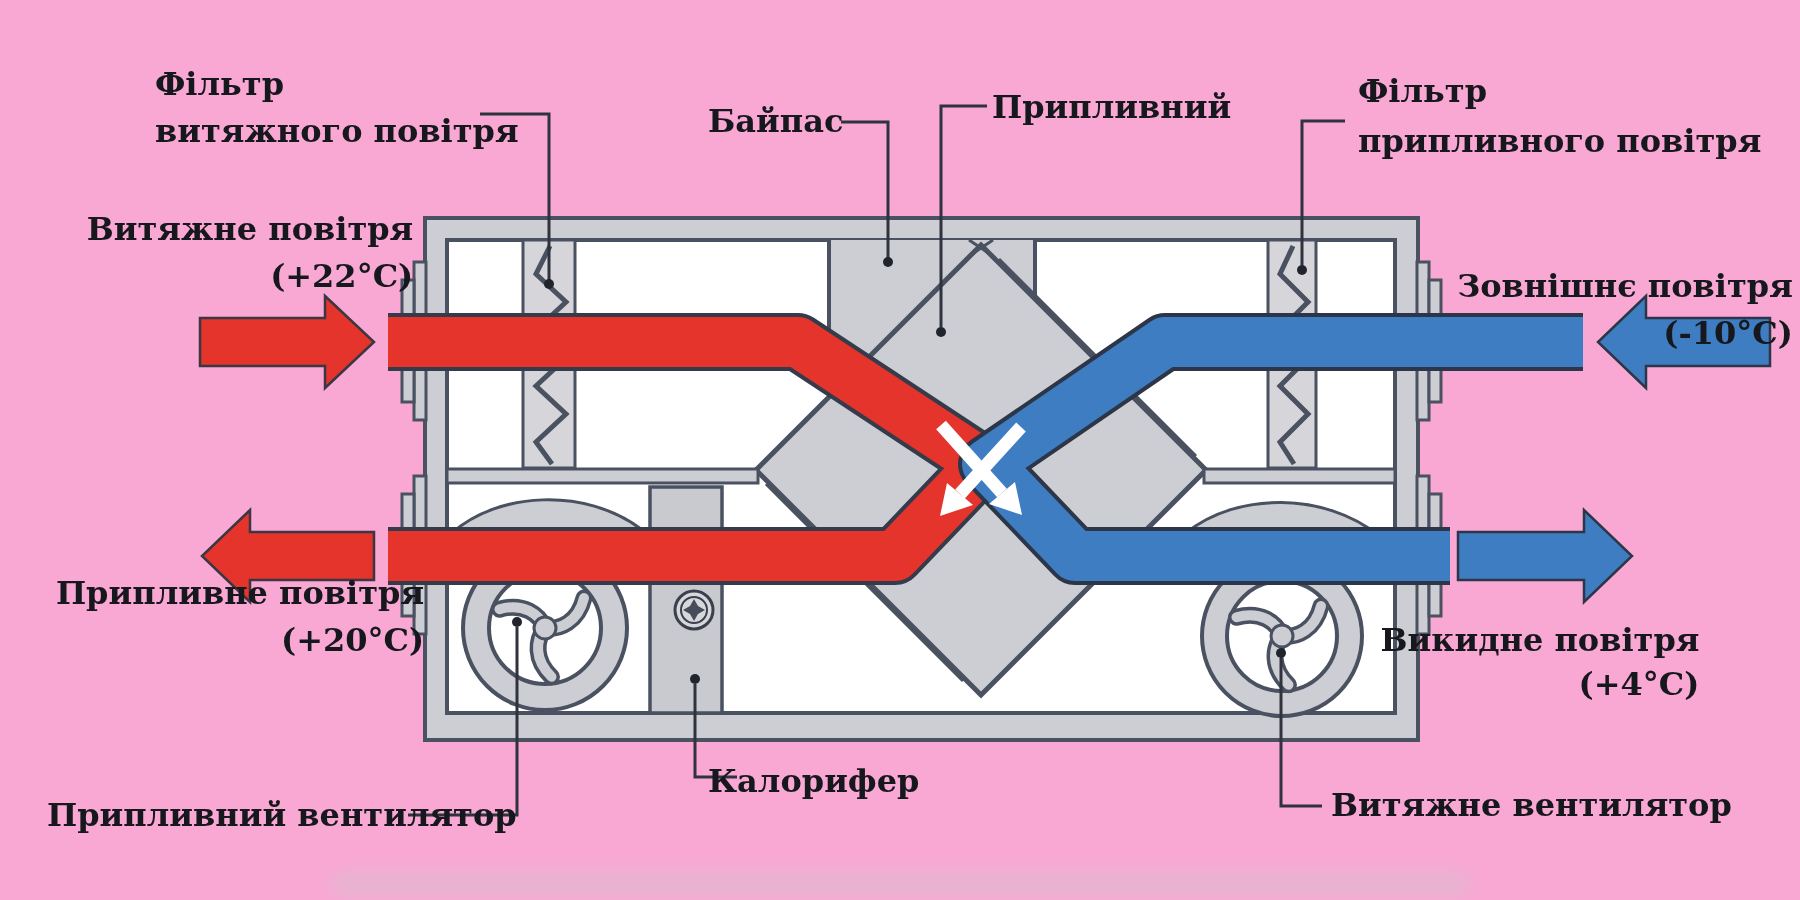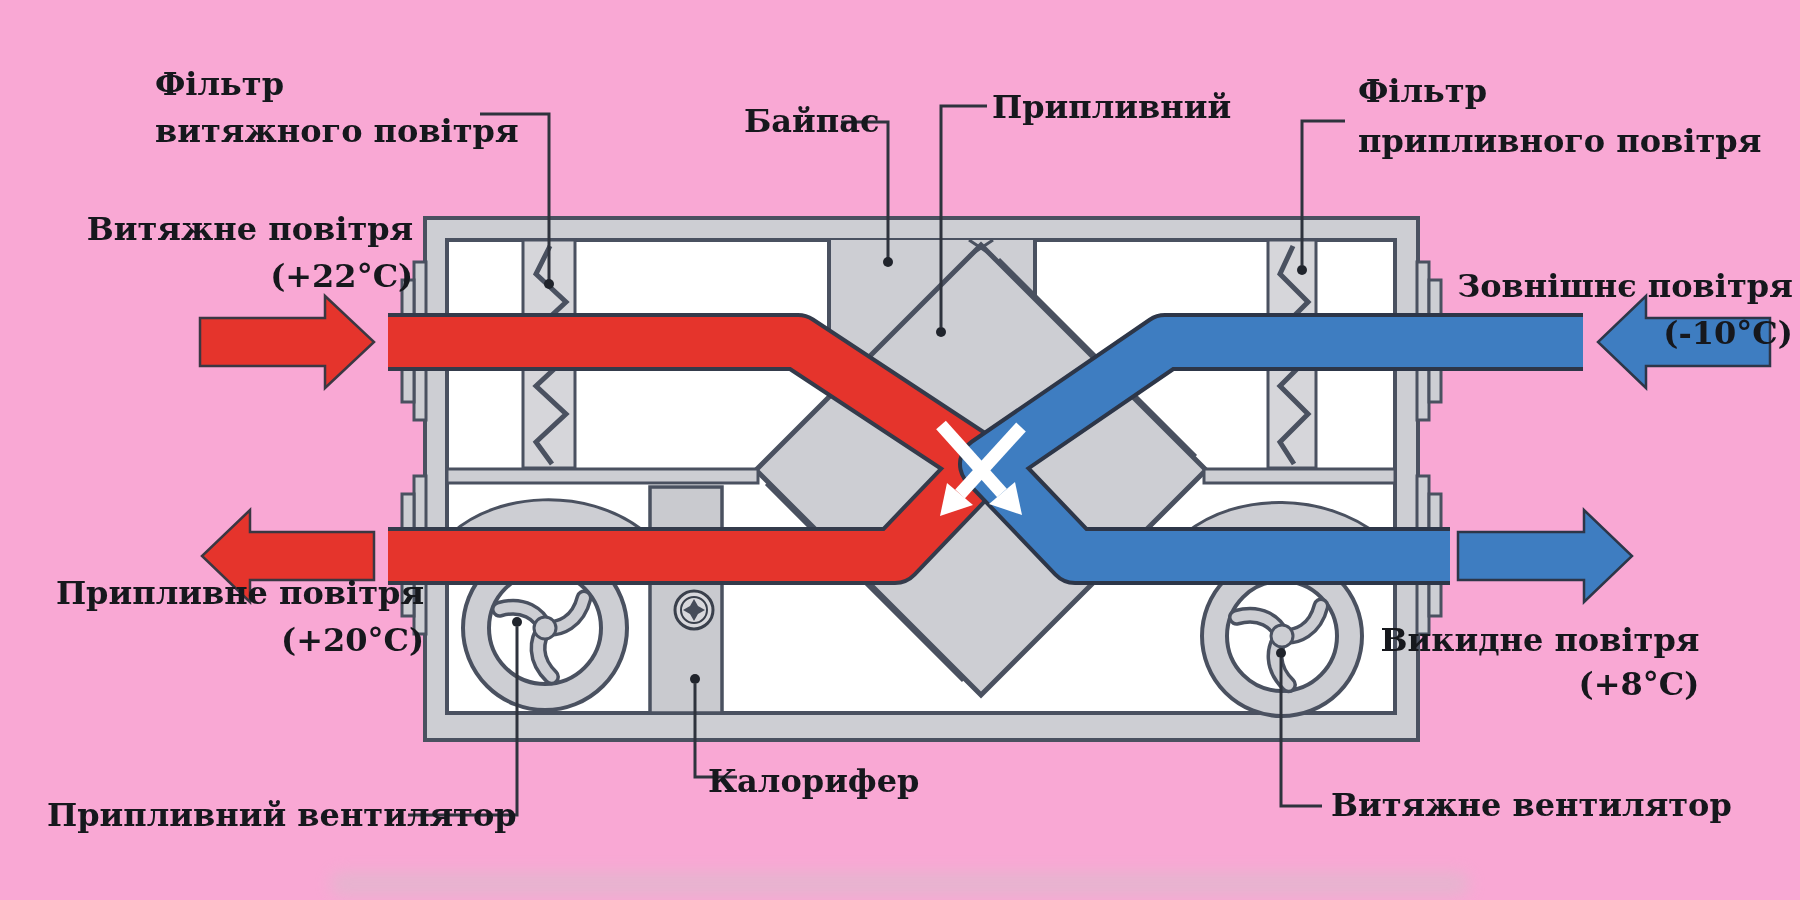--- a/index.html
+++ b/index.html
@@ -150,21 +150,21 @@
       <circle cx="695" cy="679" r="5"></circle>
       <circle cx="1281" cy="653" r="5"></circle>
     </g>
   </svg>
 
   <div class="lbl" style="left:155px;top:61px;">
     <span>Фільтр</span>
     <span class="l2">витяжного повітря</span>
   </div>
 
-  <div class="lbl" style="left:744px;top:98px;">Байпас</div>
+  <div class="lbl" style="left:708px;top:98px;">Байпас</div>
 
   <div class="lbl" style="left:992px;top:84px;">Припливний</div>
 
   <div class="lbl" style="left:1358px;top:66px;line-height:50px;">
     <span>Фільтр</span>
     <span class="l2">припливного повітря</span>
   </div>
 
   <div class="lbl center" style="left:250px;top:206px;">
     <span>Витяжне повітря</span>
@@ -176,21 +176,21 @@
     <span class="l2">(-10°C)</span>
   </div>
 
   <div class="lbl center" style="left:240px;top:570px;">
     <span>Припливне повітря</span>
     <span class="l2">(+20°C)</span>
   </div>
 
   <div class="lbl center" style="left:1540px;top:618px;line-height:44px;">
     <span>Викидне повітря</span>
-    <span class="l2">(+8°C)</span>
+    <span class="l2">(+4°C)</span>
   </div>
 
   <div class="lbl" style="left:47px;top:792px;">Припливний вентилятор</div>
 
   <div class="lbl" style="left:708px;top:758px;">Калорифер</div>
 
   <div class="lbl" style="left:1331px;top:782px;">Витяжне вентилятор</div>
 
   <div class="smudge"></div>
 </div>

